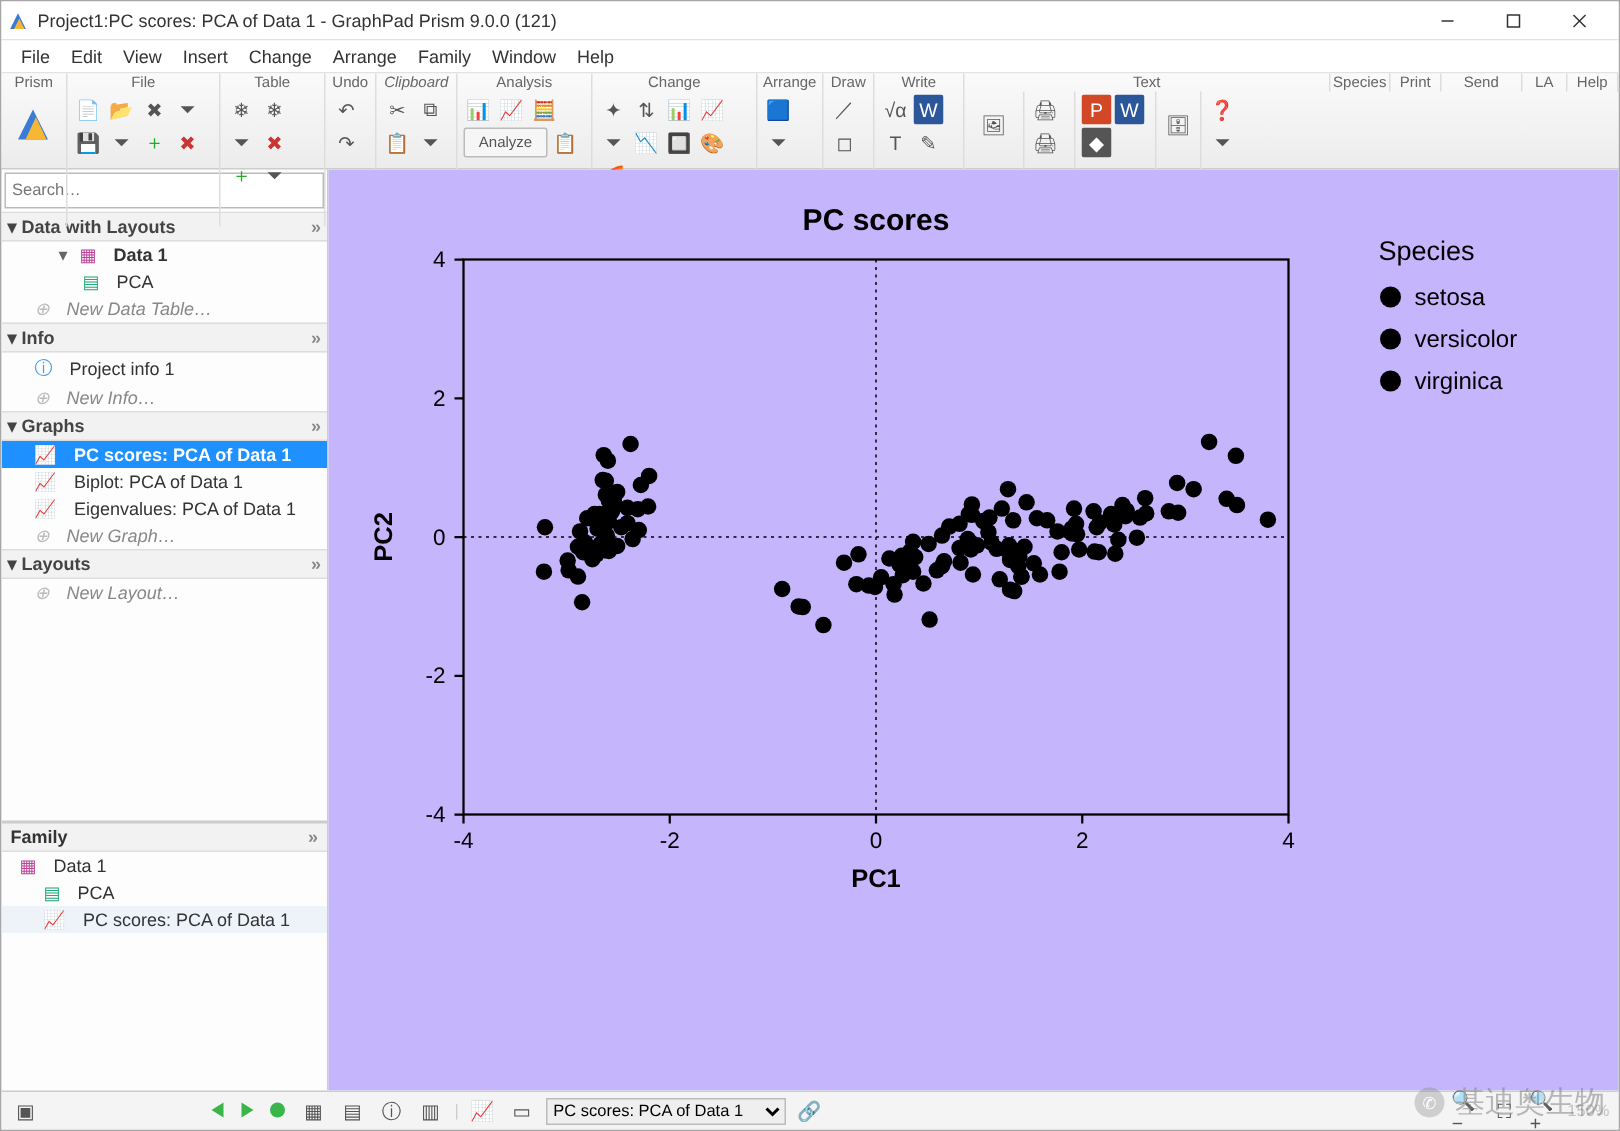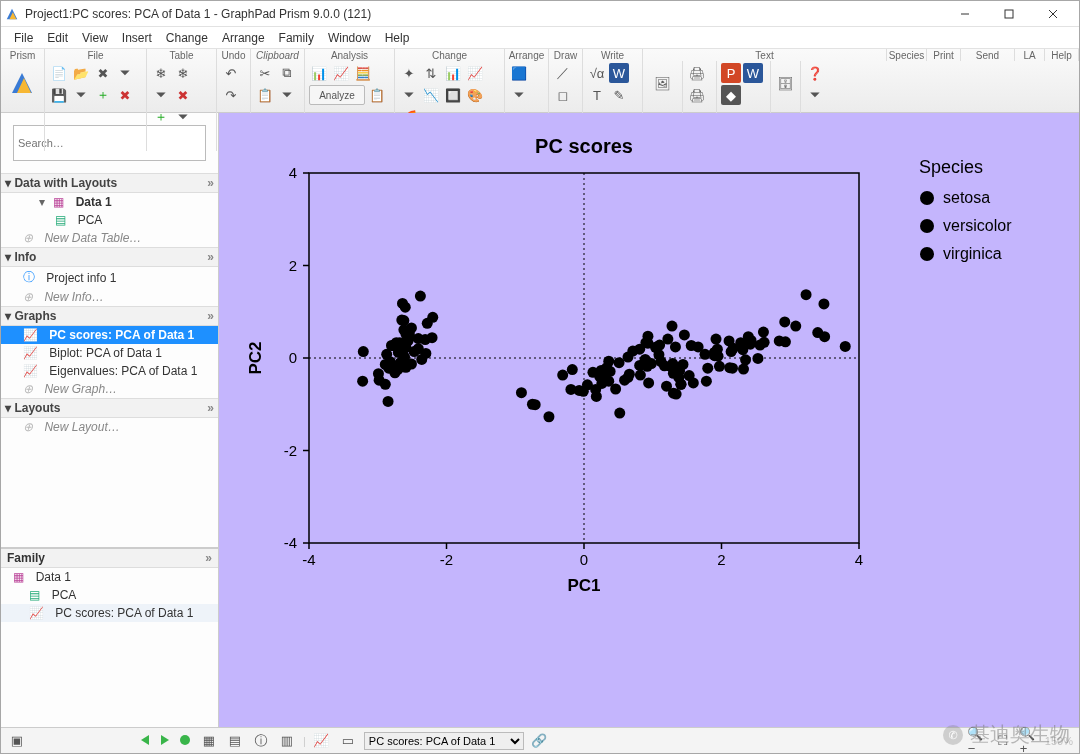--- a/index.html
+++ b/index.html
@@ -16,21 +16,21 @@
   .ribbon-labels { height: 14px; display: flex; font-size: 10px; color: #666; }
   .ribbon-labels span { text-align: center; border-right: 1px solid #ddd; padding-top: 1px;}
   .ribbon-groups { flex: 1; display: flex; }
   .rgroup { border-right: 1px solid #ddd; padding: 2px 4px; display: flex; flex-wrap: wrap; align-content: flex-start; gap: 2px; }
   .ric { width: 20px; height: 20px; border: 1px solid transparent; border-radius: 2px; display: inline-flex; align-items: center; justify-content: center; font-size: 13px; color: #555; background: #fff0; }
   .ric.big { width: 34px; height: 40px; }
   .text-group { flex: 1; display:flex; align-items:center; justify-content:center; gap: 3px;}
   .text-btn { width: 22px; height: 22px; display:inline-flex; align-items:center; justify-content:center; color:#aaa; font-family: Georgia, serif; font-size:14px;}
   .main { flex: 1; display: flex; overflow: hidden; }
   .sidebar { width: 218px; border-right: 1px solid #ccc; display: flex; flex-direction: column; background: #fdfdfd; }
-  .search { margin: 12px; height: 36px; }
+  .search { margin: 2px; height: 24px; }
   .search input { width: 100%; height: 100%; border: 1px solid #bbb; padding: 0 4px; font-size: 11px; color:#888;}
   .treepane { flex: 1; overflow-y: auto; font-size: 12px; }
   .section-hdr { background: #f2f2f2; border-top: 1px solid #ddd; border-bottom: 1px solid #ddd; padding: 2px 4px; display: flex; align-items: center; font-weight: 600; color: #444; }
   .section-hdr .chev { margin-left: auto; color: #888; }
   .tree-item { padding: 2px 4px 2px 22px; display: flex; align-items: center; gap: 4px; }
   .tree-item.indent2 { padding-left: 38px; }
   .tree-item.indent3 { padding-left: 54px; }
   .tree-item.sel { background: #1e90ff; color: #fff; }
   .tree-item.italic { font-style: italic; color: #888;}
   .tree-item .caret { width: 10px; color: #666; }

